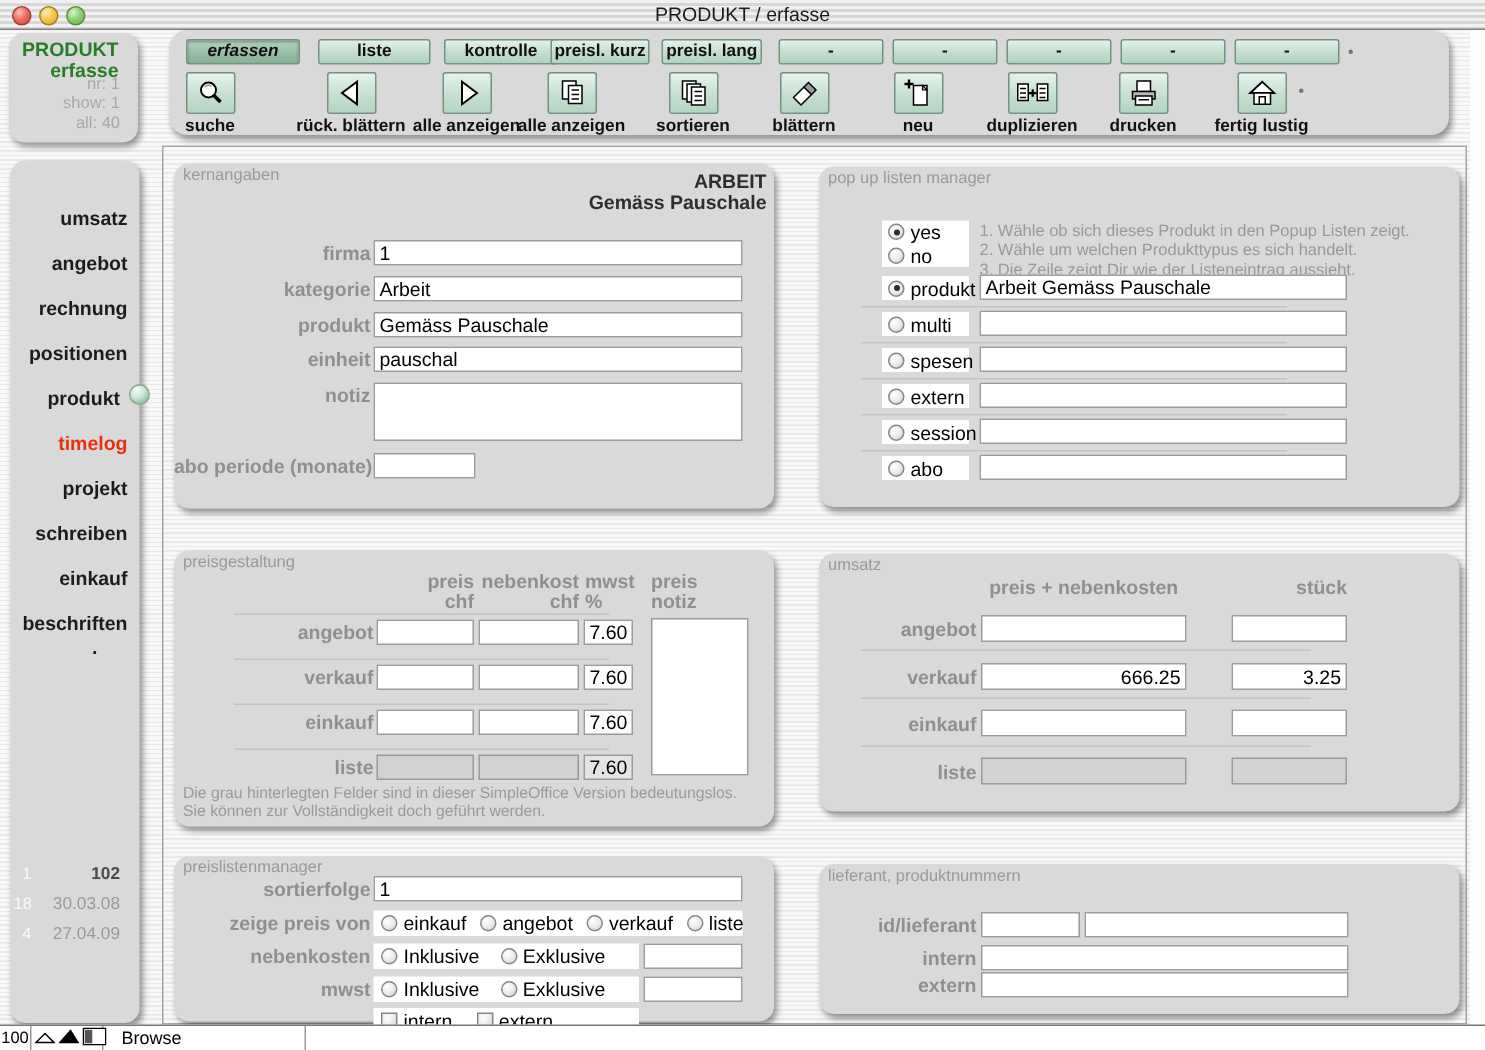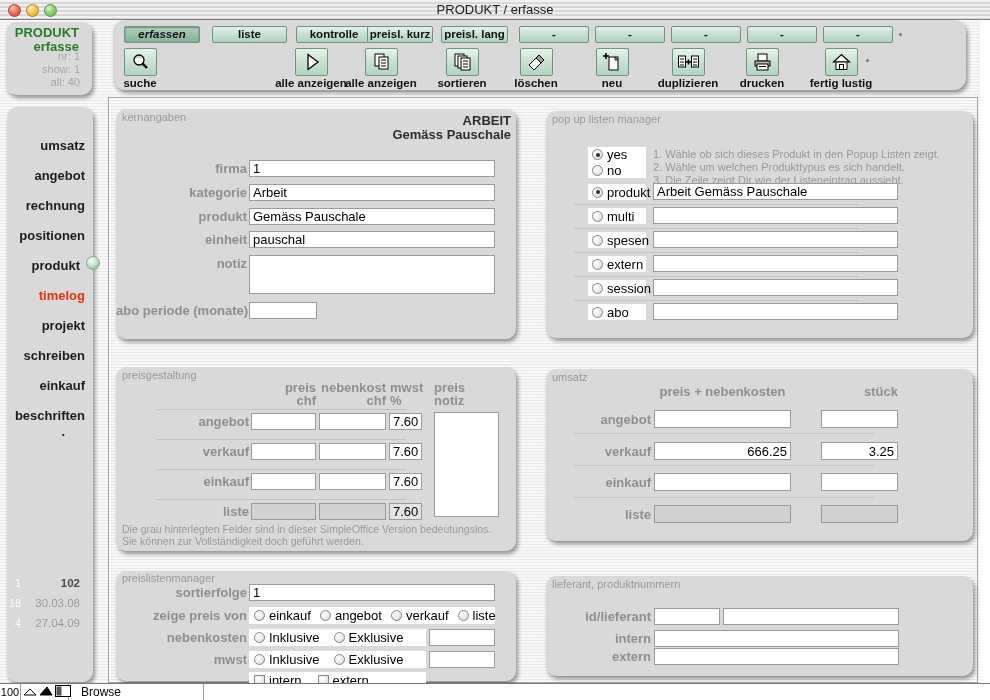--- a/index.html
+++ b/index.html
@@ -169,20 +169,26 @@
       <div class="mini-dot" style="left:753px;top:39px;"></div>
 
       <div class="tool-group" style="left:-23px;">
         <span class="tool-btn"><span><svg width="21" height="20" viewBox="0 0 21 20">
                 <circle cx="9" cy="8" r="5" fill="#fff" stroke="#000" stroke-width="1.3"></circle>
                 <path d="M6.5 6 A3.5 3.5 0 0 1 11 5.5" fill="none" stroke="#999" stroke-width="1"></path>
                 <line x1="12.6" y1="11.6" x2="17" y2="16" stroke="#000" stroke-width="2.4"></line>
               </svg></span></span>
         <div class="tool-label">suche</div>
       </div>
+      <div class="tool-group" style="left:71px;">
+        <span class="tool-btn"><svg width="21" height="20" viewBox="0 0 21 20">
+              <polygon points="14,2.5 14,17.5 4,10" fill="#fff" stroke="#000" stroke-width="1.3"></polygon>
+            </svg></span>
+        <div class="tool-label">rück. blättern</div>
+      </div>
       <div class="tool-group" style="left:148px;">
         <span class="tool-btn"><svg width="21" height="20" viewBox="0 0 21 20">
               <polygon points="7,2.5 7,17.5 17,10" fill="#fff" stroke="#000" stroke-width="1.3"></polygon>
             </svg></span>
         <div class="tool-label">alle anzeigen</div>
       </div>
       <div class="tool-group" style="left:218px;">
         <span class="tool-btn"><svg width="21" height="20" viewBox="0 0 21 20">
               <rect x="4" y="2" width="9" height="12" fill="#fff" stroke="#000"></rect>
               <rect x="8" y="5" width="9" height="12" fill="#fff" stroke="#000"></rect>
@@ -201,21 +207,21 @@
               <line x1="11" y1="12" x2="16" y2="12" stroke="#000"></line>
               <line x1="11" y1="15" x2="16" y2="15" stroke="#000"></line>
             </svg></span>
         <div class="tool-label">sortieren</div>
       </div>
       <div class="tool-group" style="left:373px;">
         <span class="tool-btn"><svg width="21" height="20" viewBox="0 0 21 20">
               <polygon points="3,13 10,6 15,11 8,18" fill="#fff" stroke="#000"></polygon>
               <polygon points="10,6 13,3 18,8 15,11" fill="#9a9a9a" stroke="#000"></polygon>
             </svg></span>
-        <div class="tool-label">löschen</div>
+        <div class="tool-label">blättern</div>
       </div>
       <div class="tool-group" style="left:449px;">
         <span class="tool-btn"><svg width="21" height="20" viewBox="0 0 21 20">
               <rect x="7" y="5" width="9" height="13" fill="#fff" stroke="#000"></rect>
               <polygon points="13,5 16,8 13,8" fill="#ccc" stroke="#000" stroke-width="0.8"></polygon>
               <line x1="4" y1="1" x2="4" y2="7" stroke="#000" stroke-width="1.6"></line>
               <line x1="1" y1="4" x2="7" y2="4" stroke="#000" stroke-width="1.6"></line>
             </svg></span>
         <div class="tool-label">neu</div>
       </div>

